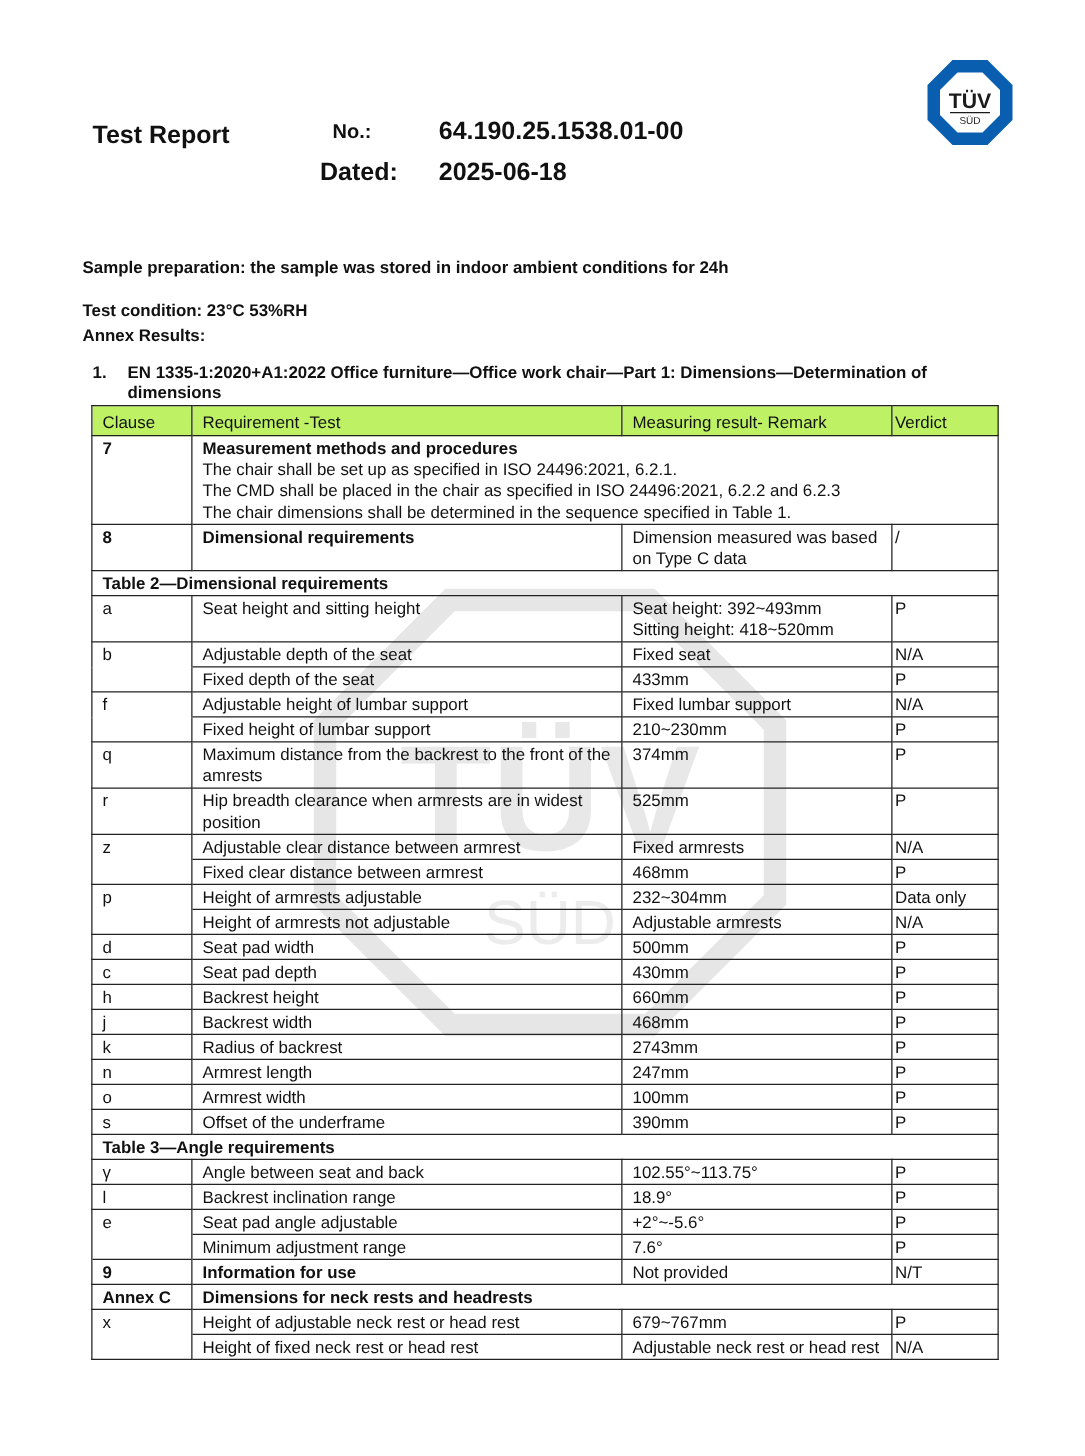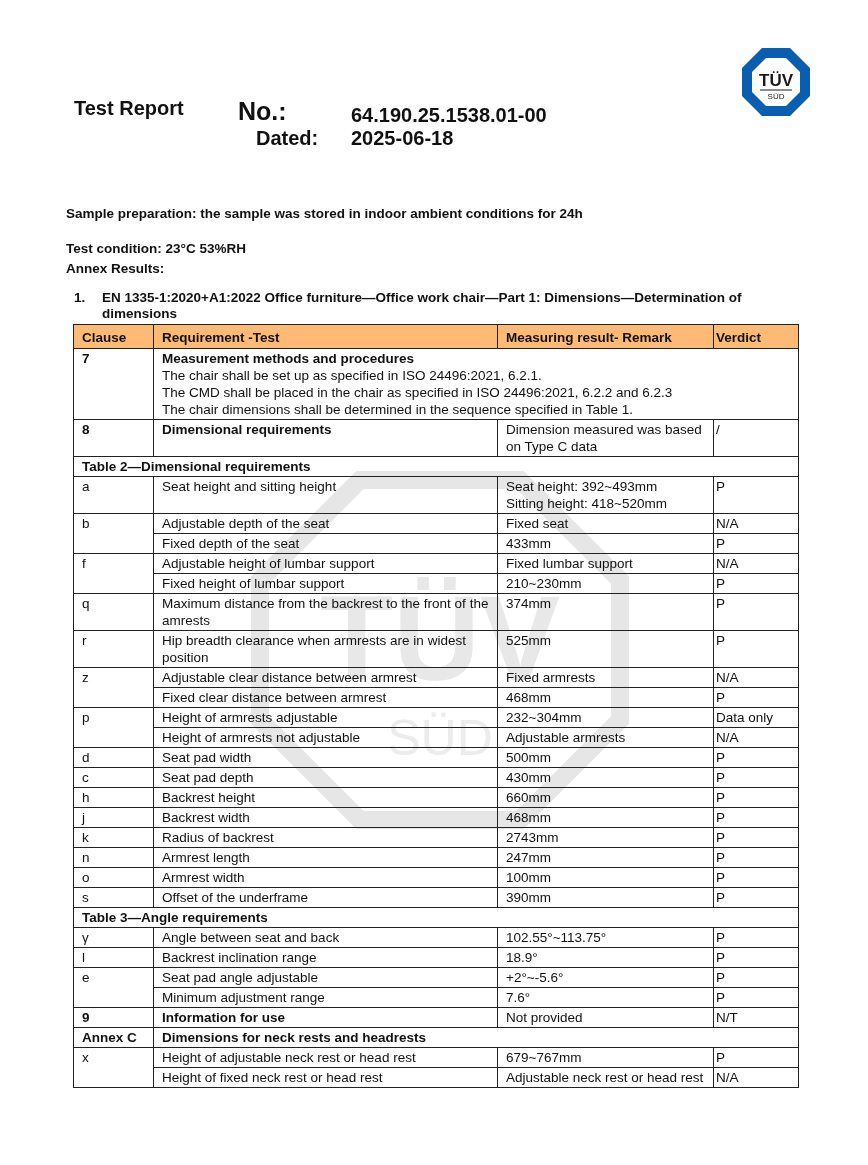--- a/index.html
+++ b/index.html
@@ -2,22 +2,22 @@
 <html><head>
 <meta charset="utf-8">
 <style>
   html, body { margin: 0; padding: 0; background: #ffffff; }
   body {
     width: 868px; height: 1165px; position: relative; overflow: hidden;
     font-family: "Liberation Sans", sans-serif; color: #111;
   }
   .header { position: absolute; top: 58px; left: 74px; width: 740px; height: 70px; margin-top: 36px; }
   .h-title { position: absolute; left: 0; top: 3px; font-size: 20px; font-weight: bold; }
-  .h-no-label { position: absolute; left: 164px; top: 3px; font-size: 25px; font-weight: bold; }
-  .h-no-value { position: absolute; left: 277px; top: 10px; font-size: 20px; font-weight: bold; }
+  .h-no-label { position: absolute; left: 192px; top: 3px; font-size: 16px; font-weight: bold; }
+  .h-no-value { position: absolute; left: 277px; top: 0; font-size: 20px; font-weight: bold; }
   .h-date-label { position: absolute; left: 182px; top: 33px; font-size: 20px; font-weight: bold; }
   .h-date-value { position: absolute; left: 277px; top: 33px; font-size: 20px; font-weight: bold; }
   .logo { position: absolute; left: 740px; top: 46px; width: 72px; height: 72px; }
 
   .meta { position: absolute; left: 66px; font-size: 13.5px; font-weight: bold; }
   .m1 { top: 206px; }
   .m2 { top: 241px; }
   .m3 { top: 261px; }
 
   .section-title { position: absolute; left: 74px; top: 290px; width: 730px; font-size: 13.5px; font-weight: bold; line-height: 16px; }
@@ -27,21 +27,21 @@
   .watermark { position: absolute; left: 250px; top: 470px; width: 380px; height: 360px; pointer-events: none; }
 
   table.report {
     position: absolute; left: 73px; top: 324px; width: 725px;
     border-collapse: collapse; font-size: 13.5px; line-height: 17px;
     table-layout: fixed;
   }
   table.report td, table.report th {
     border: 1px solid #222; padding: 1px 7px 1px 8px; vertical-align: top; text-align: left;
   }
-  table.report th { background: #fdba74; font-weight: bold; padding: 4px 8px 2px 8px; }
+  table.report th { background: #bef264; font-weight: normal; padding: 4px 8px 2px 8px; }
   table.report th.verdict, table.report td.verdict { text-align: left; padding-left: 2px; padding-right: 2px; }
   td.bold { font-weight: bold; }
   td.span4 { font-weight: bold; }
   .noborder-b { border-bottom: none !important; }
   .noborder-t { border-top: none !important; }
   .line { display: block; }
 </style>
 </head>
 <body>
 

